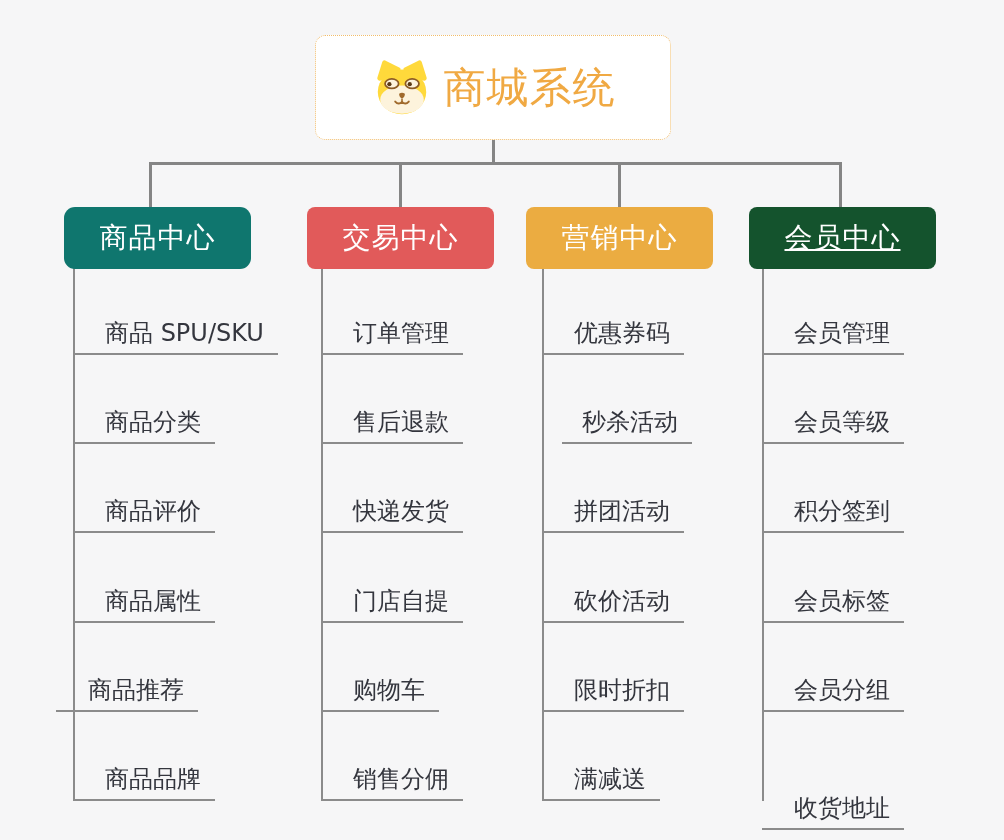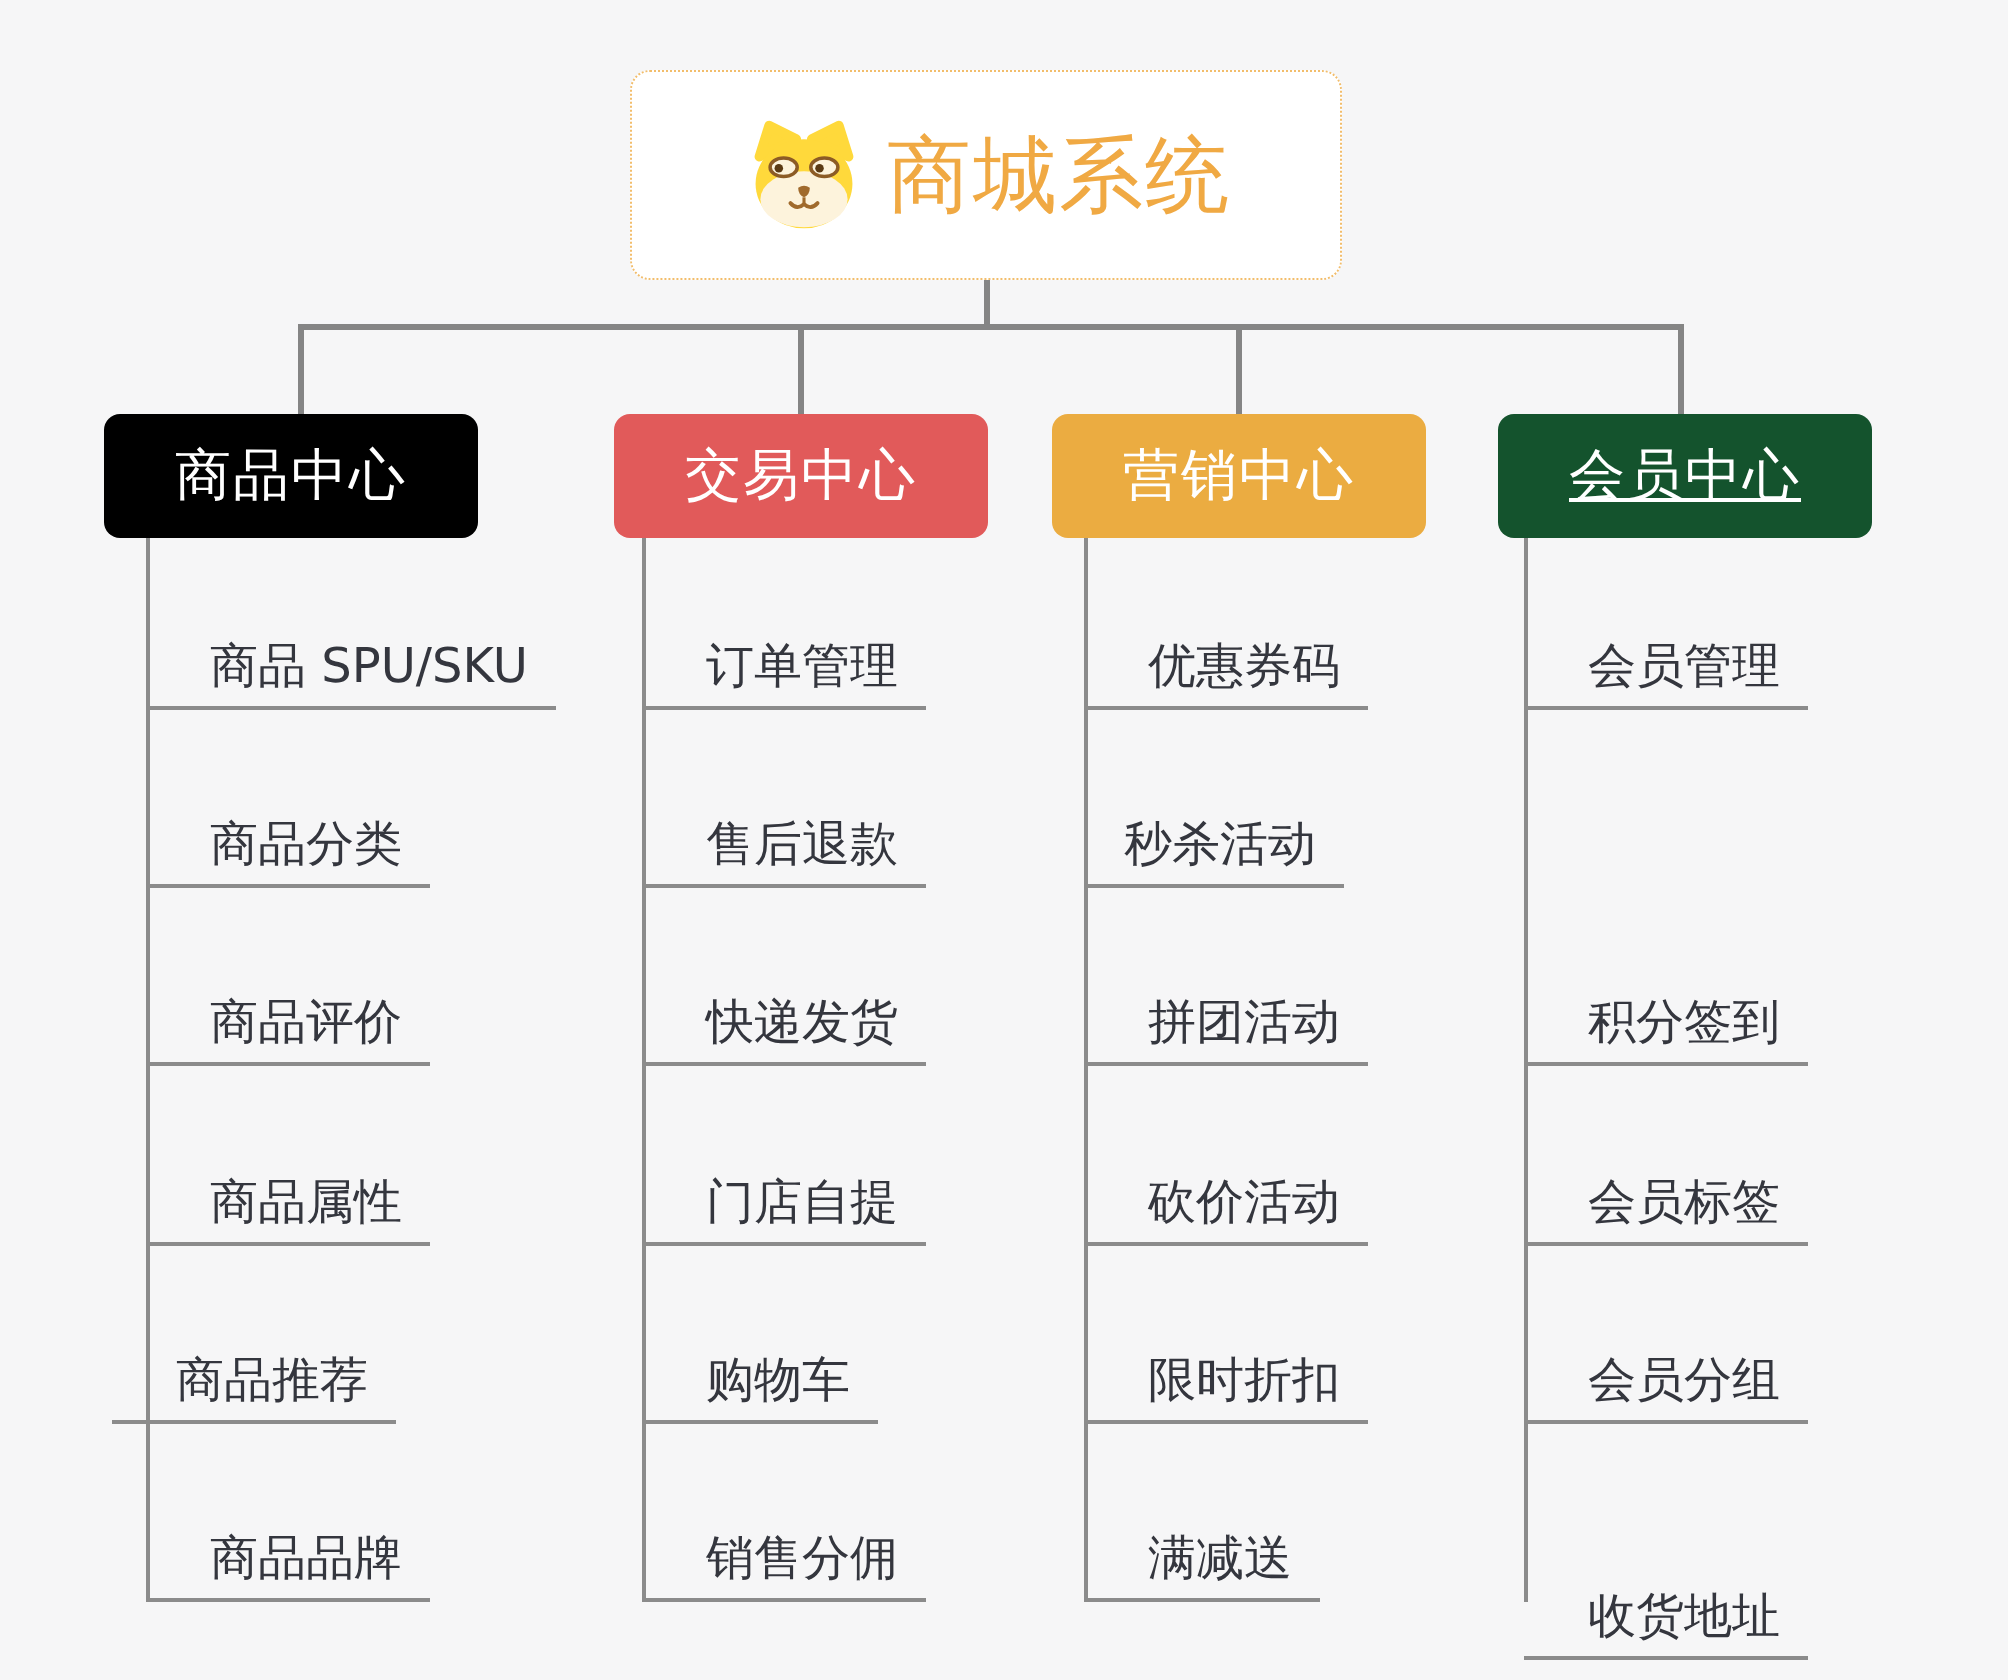--- a/index.html
+++ b/index.html
@@ -86,21 +86,21 @@
       <circle cx="19" cy="25" r="2.2" fill="#5b3a14"></circle>
       <ellipse cx="42.5" cy="24.5" rx="7" ry="4.8" fill="#fdf3dc" stroke="#8c5b25" stroke-width="1.8"></ellipse>
       <circle cx="40" cy="25" r="2.2" fill="#5b3a14"></circle>
       <path d="M29 35 Q32 33 35 35 Q35 38.5 32 40 Q29 38.5 29 35 Z" fill="#a06a2c"></path>
       <path d="M32 40 L32 43.5" stroke="#a06a2c" stroke-width="1.6" fill="none"></path>
       <path d="M25 43 Q28.5 46.8 32 43.5 Q35.5 46.8 39 43" stroke="#a06a2c" stroke-width="2" fill="none" stroke-linecap="round"></path>
     </svg>
     <span class="root-title">商城系统</span>
   </div>
 
-  <div class="branch-header" style="left: 52px; background-color: #000000;">
+  <div class="branch-header" style="left: 64px; background-color: #0f766e; border-radius: 11px;">
     <span>商品中心</span>
   </div>
   <div class="branch-header" style="left: 307px; background-color: rgb(225, 90, 90);">
     <span>交易中心</span>
   </div>
   <div class="branch-header" style="left: 526px; background-color: rgb(235, 172, 65);">
     <span>营销中心</span>
   </div>
   <div class="branch-header" style="left: 749px; background-color: #14532d; text-decoration: underline;">
     <span>会员中心</span>
@@ -140,39 +140,42 @@
   <div class="leaf-item" style="left:321px;top:674px;">
       <span>购物车</span>
     </div>
   <div class="leaf-item" style="left:321px;top:763px;">
       <span>销售分佣</span>
     </div>
 
   <div class="leaf-item" style="left:542px;top:317px;">
       <span>优惠券码</span>
     </div>
-  <div class="leaf-item" style="left:542px;top:406px;padding-left:20px;">
+  <div class="leaf-item" style="left:562px;top:406px;padding-left:20px;">
       <span>秒杀活动</span>
     </div>
   <div class="leaf-item" style="left:542px;top:495px;font-family:Liberation Serif, serif;">
       <span>拼团活动</span>
     </div>
   <div class="leaf-item" style="left:542px;top:585px;">
       <span>砍价活动</span>
     </div>
   <div class="leaf-item" style="left:542px;top:674px;">
       <span>限时折扣</span>
     </div>
   <div class="leaf-item" style="left:542px;top:763px;">
       <span>满减送</span>
     </div>
 
   <div class="leaf-item" style="left:762px;top:317px;">
       <span>会员管理</span>
     </div>
+  <div class="leaf-item" style="left:762px;top:406px;">
+      <span>会员等级</span>
+    </div>
   <div class="leaf-item" style="left:762px;top:495px;">
       <span>积分签到</span>
     </div>
   <div class="leaf-item" style="left:762px;top:585px;">
       <span>会员标签</span>
     </div>
   <div class="leaf-item" style="left:762px;top:674px;">
       <span>会员分组</span>
     </div>
   <div class="leaf-item" style="left:762px;top:763px;margin-top:29px;">

